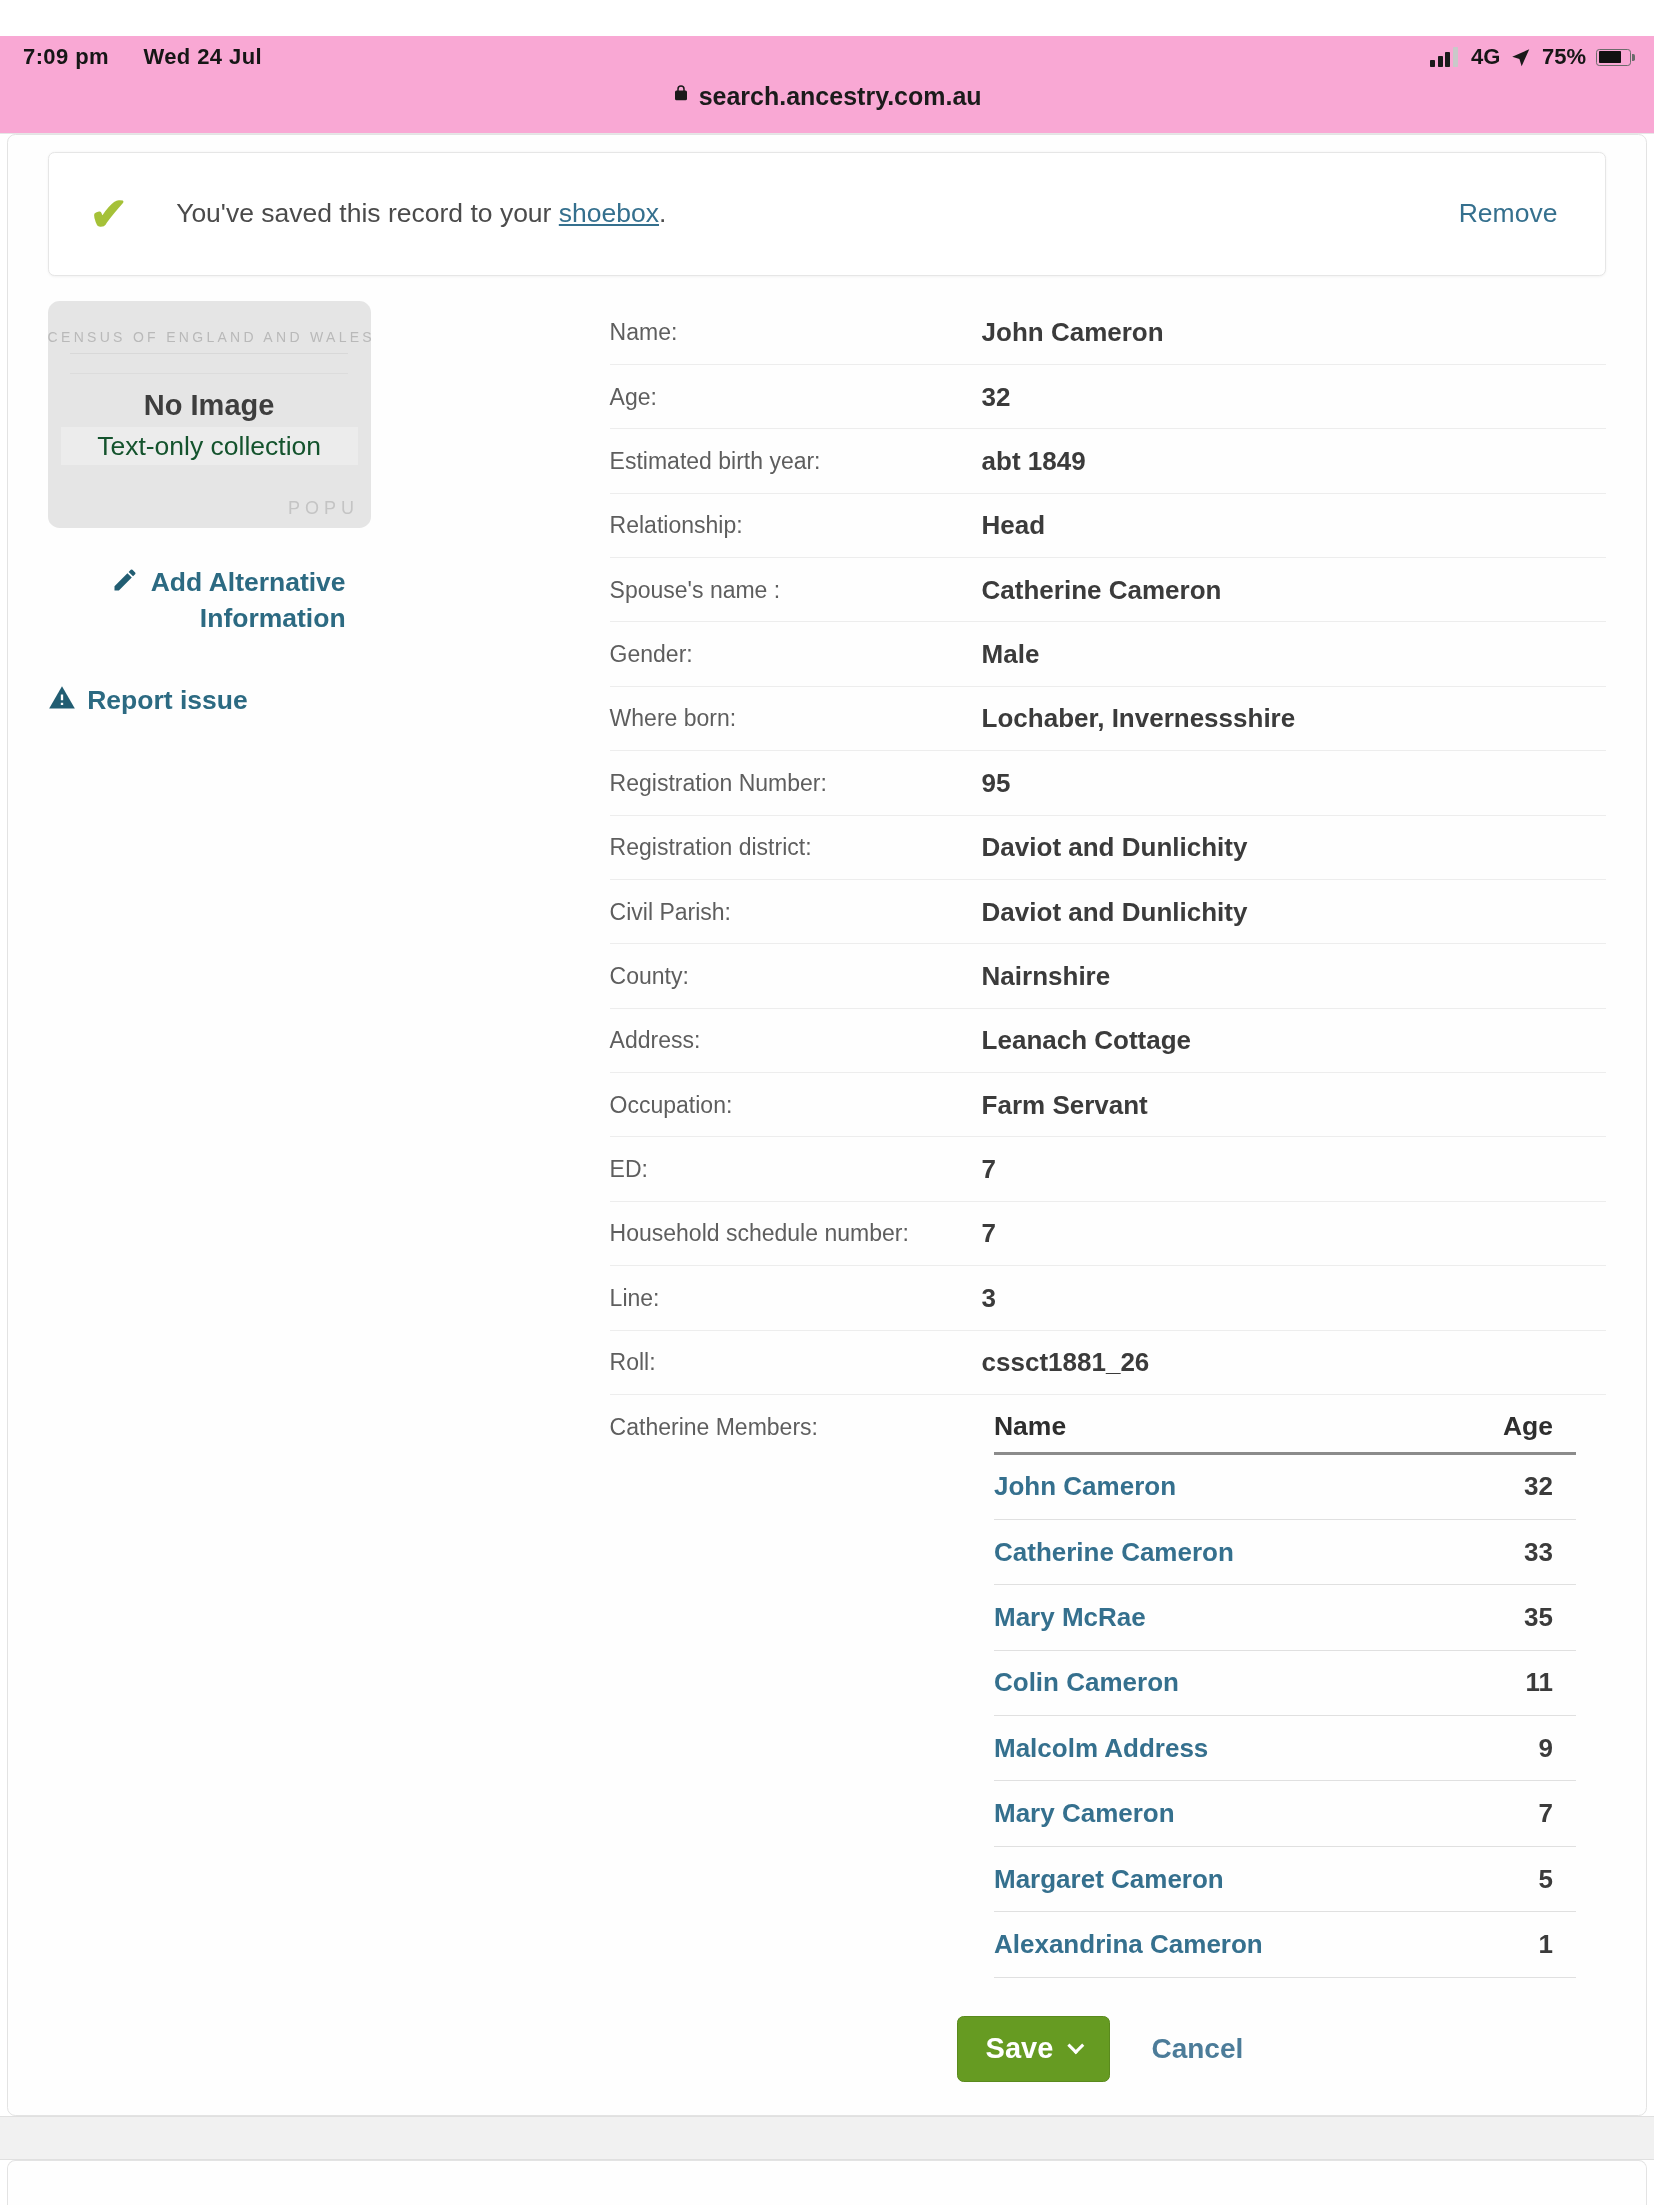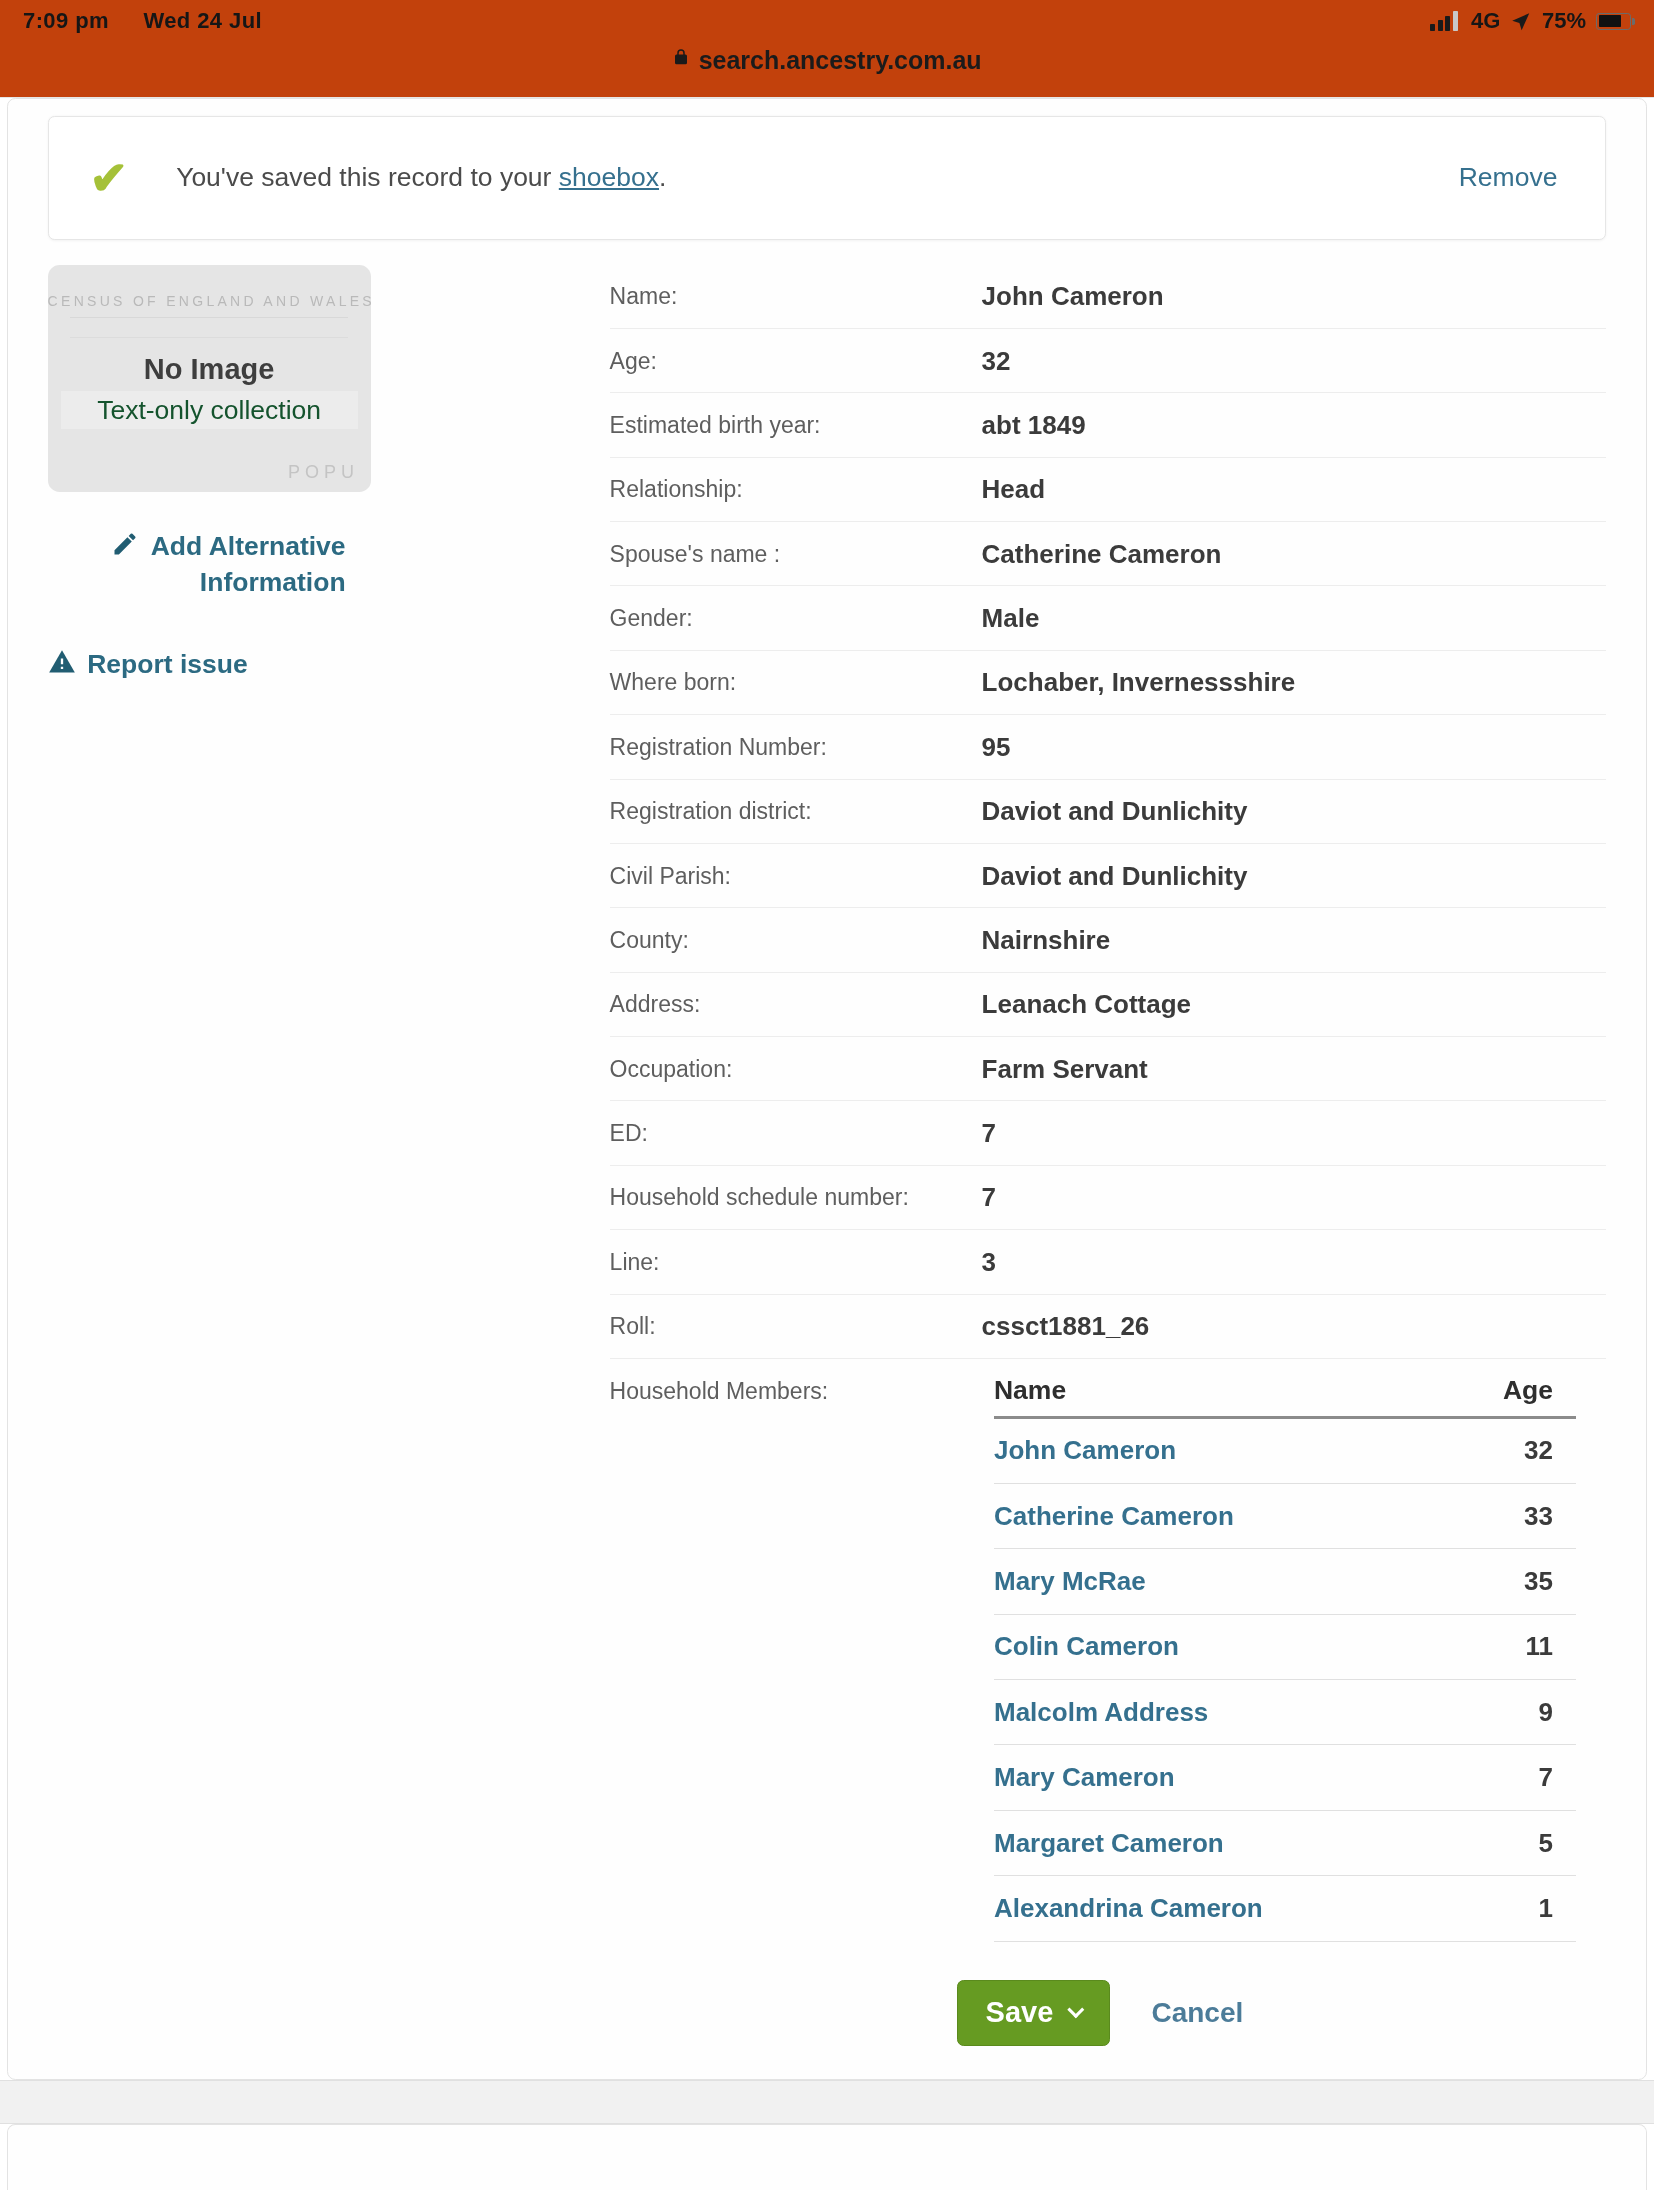--- a/index.html
+++ b/index.html
@@ -1,20 +1,20 @@
 <!DOCTYPE html>
 <html style="font-size:13.2px"><head>
 <meta charset="utf-8">
 <style>
   * { margin:0; padding:0; box-sizing:border-box; }
   html,body { width:1654px; height:2205px; overflow:hidden; background:#ffffff;
     font-family:"Liberation Sans", sans-serif; color:#3a3a3a; }
 
   
-  .topbar { height:98px; background:#c2410c; border-bottom:0.8px solid #e6e6e6; position:relative; }
+  .topbar { height:98px; background:#f9a8d4; border-bottom:0.8px solid #e6e6e6; position:relative;margin-top:36px; }
   .status { display:flex; justify-content:space-between; align-items:center; padding:8.3px 23px 0 23px; }
   .status-left { font-size:22px; font-weight:bold; color:#161616; letter-spacing:0.4px; }
   .status-left .date { margin-left:28px; }
   .status-right { display:flex; align-items:center; gap:10px; font-size:22px; font-weight:bold; color:#161616; }
   .signal { display:flex; align-items:flex-end; gap:2.5px; margin-right:3.3px; }
   .signal i { display:block; width:5px; background:#1a1a1a; border-radius:0.8px; }
   .signal i:nth-child(1){height:7.4px;} .signal i:nth-child(2){height:11.6px;}
   .signal i:nth-child(3){height:15.7px;} .signal i:nth-child(4){height:20px; background:#c9c9c9;}
   .navarrow { width:21.5px; height:21.5px; }
   .battery { position:relative; width:35px; height:17.4px; border:1.7px solid #6b6b6b; border-radius:3.3px; padding:1.7px; }
@@ -229,21 +229,21 @@
             <div class="value">3</div>
           </div>
 
           <div class="row">
             <div class="label">Roll:</div>
             <div class="value">cssct1881_26</div>
           </div>
         </div>
 
       <div class="row hh-row">
-        <div class="label">Household Members:</div>
+        <div class="label">Catherine Members:</div>
         <div class="hh-table">
           <div class="hh-header">
             <span>Name</span>
             <span>Age</span>
           </div>
           <div>
 
               <div class="hh-member">
                 <a class="hh-name link">John Cameron</a>
                 <span class="hh-age">32</span>

